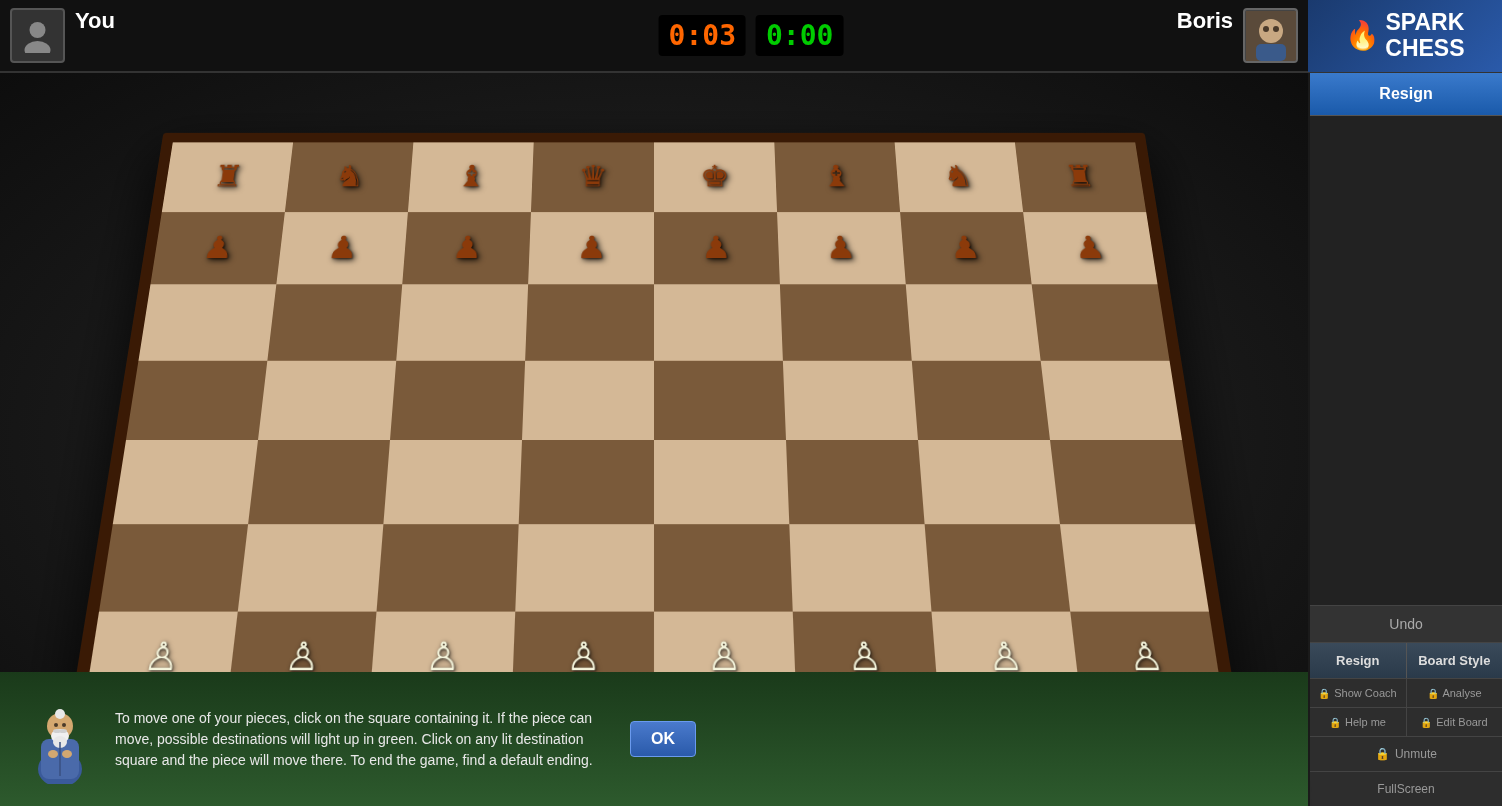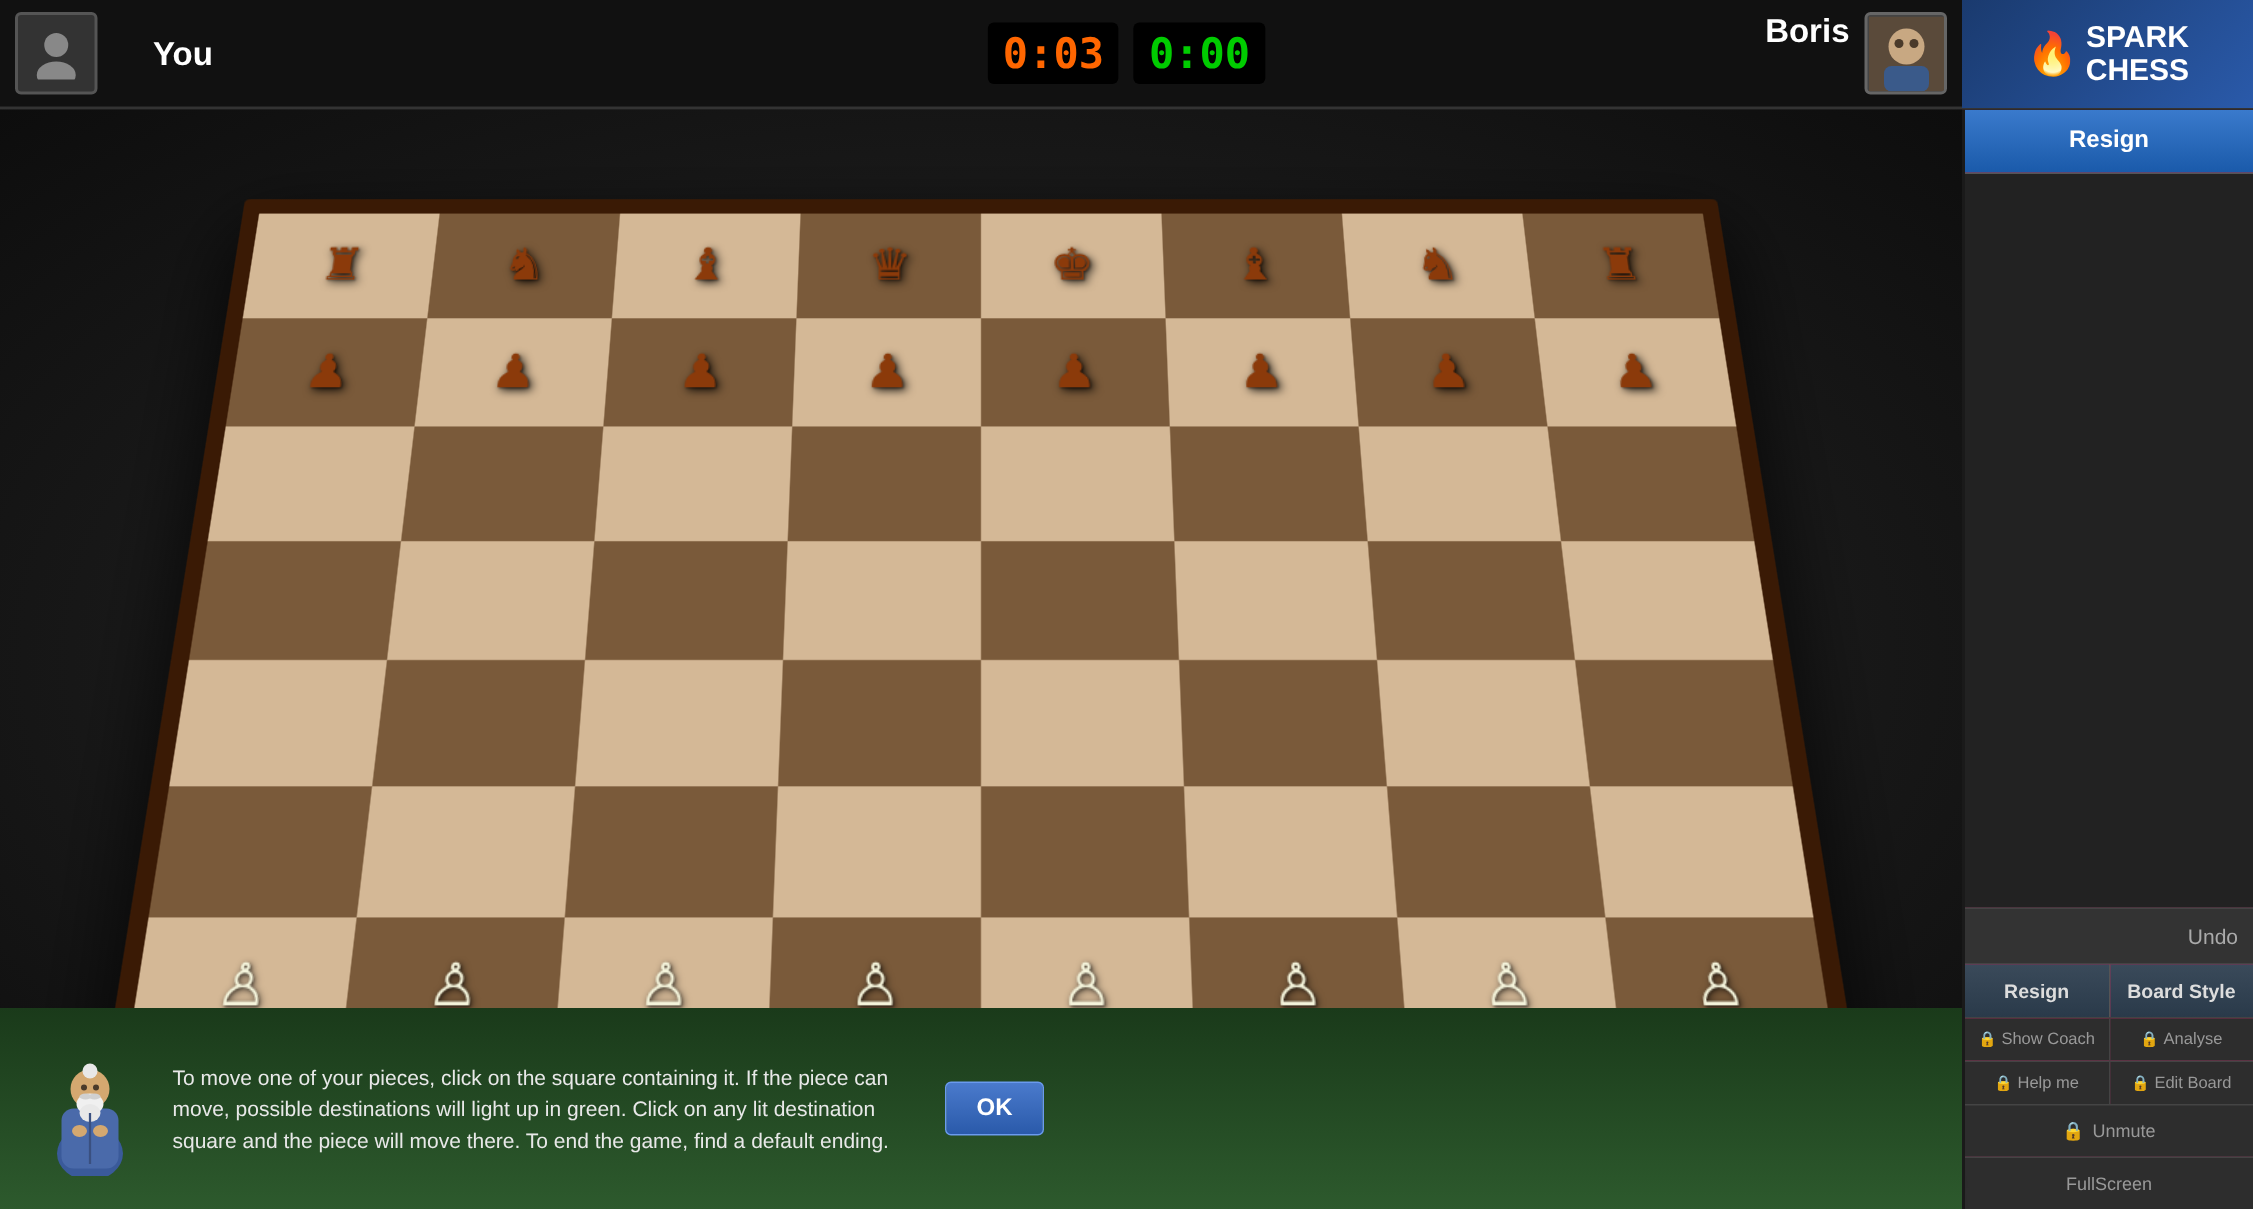--- a/index.html
+++ b/index.html
@@ -18,23 +18,22 @@
       display: flex;
       align-items: center;
       background: #111;
       height: 73px;
       border-bottom: 2px solid #333;
       position: relative;
       flex-shrink: 0;
     }
     #player-you {
       display: flex;
-      align-items: center;
+      align-items: flex-start;
       padding: 0 10px;
-      gap: 27px;
     }
     #avatar-you {
       width: 55px;
       height: 55px;
       background: #333;
       border: 2px solid #555;
       border-radius: 4px;
       display: flex;
       align-items: center;
       justify-content: center;
@@ -94,21 +93,21 @@
       height: 73px;
       background: linear-gradient(135deg, #1a3a6e, #2a5aaa);
       display: flex;
       align-items: center;
       justify-content: center;
       flex-direction: column;
       flex-shrink: 0;
     }
     #spark-chess-logo .logo-text {
       color: #fff;
-      font-size: 20px;
+      font-size: 23px;
       font-weight: 900;
       line-height: 1.1;
       text-align: center;
     }
 
     
     #main {
       display: flex;
       flex: 1;
       overflow: hidden;
@@ -237,21 +236,21 @@
       background: #222;
     }
 
     #undo-btn {
       background: #333;
       color: #aaa;
       border: none;
       padding: 10px;
       font-size: 14px;
       cursor: pointer;
-      text-align: right;
+      text-align: center;
       border-top: 1px solid #444;
     }
 
     .sidebar-row {
       display: flex;
       border-top: 1px solid #444;
     }
     .sidebar-btn {
       flex: 1;
       background: linear-gradient(to bottom, #3a4a5a, #2a3a4a);

